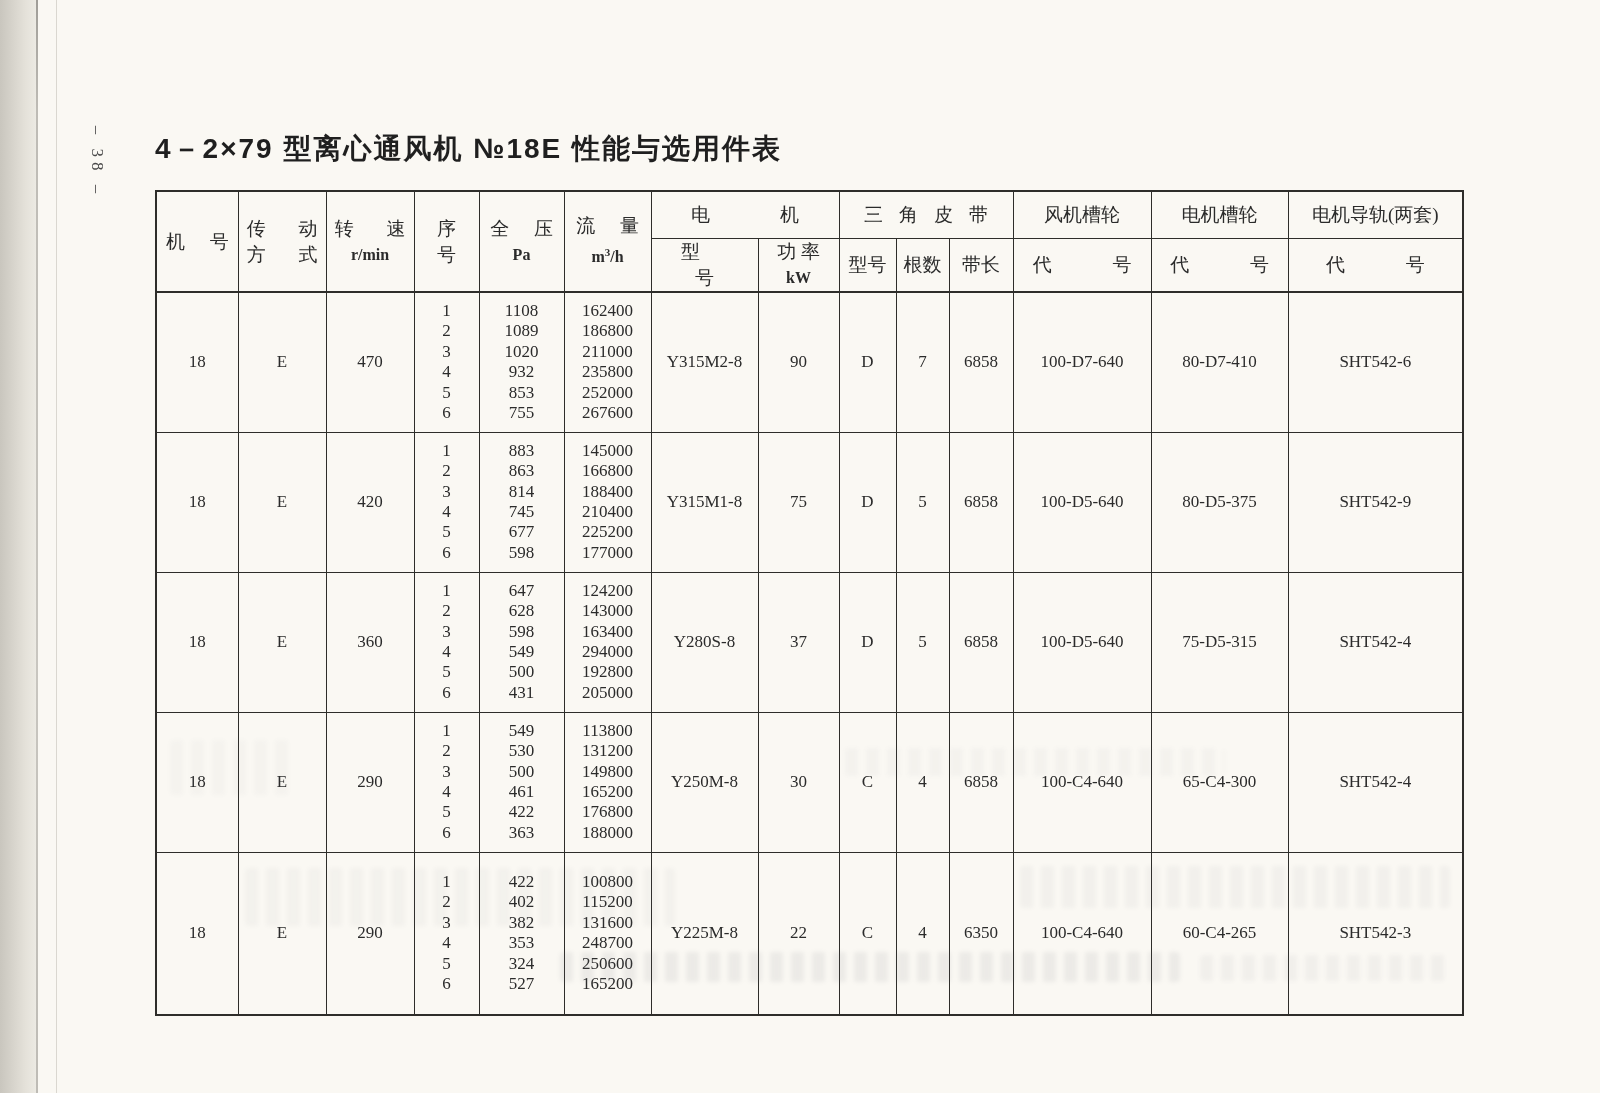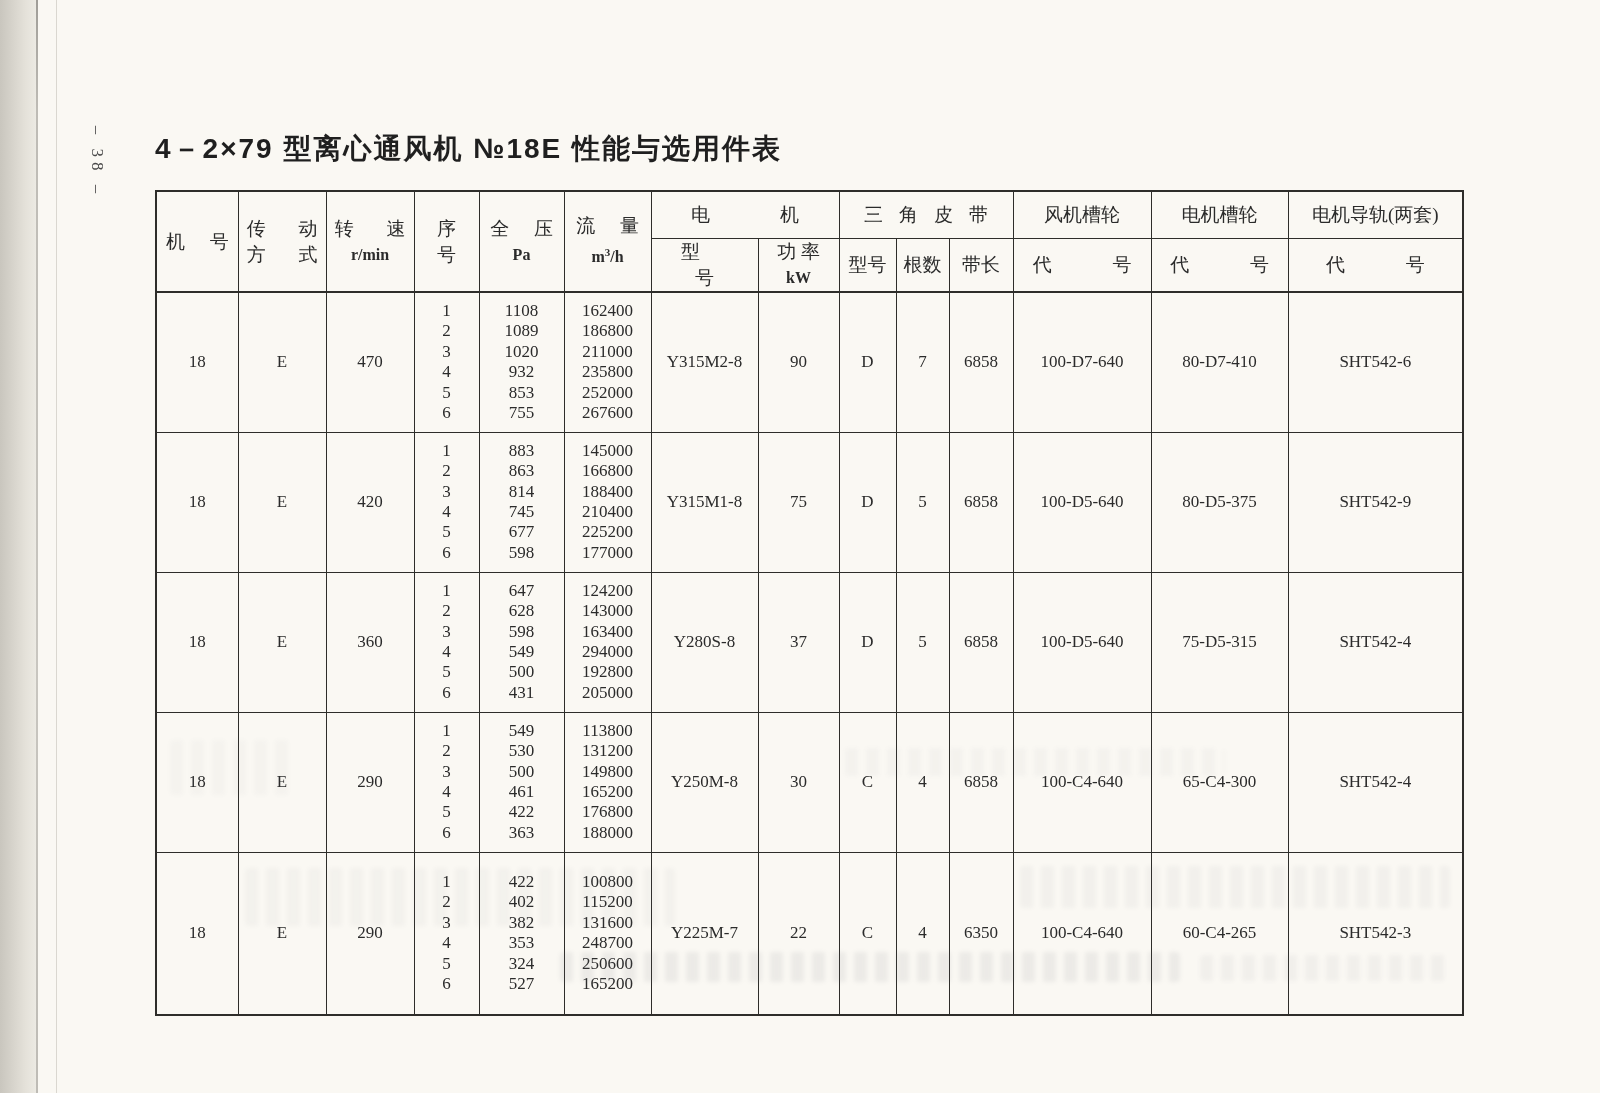--- a/index.html
+++ b/index.html
@@ -317,21 +317,21 @@
           <div>527</div>
         </td>
     <td class="lines col-flow">
           <div>100800</div>
           <div>115200</div>
           <div>131600</div>
           <div>248700</div>
           <div>250600</div>
           <div>165200</div>
         </td>
-    <td>Y225M-7</td>
+    <td>Y225M-8</td>
     <td>22</td>
     <td>C</td>
     <td>4</td>
     <td>6350</td>
     <td>100-C4-640</td>
     <td>60-C4-265</td>
     <td>SHT542-3</td>
   </tr>
 </tbody>
 </table>

